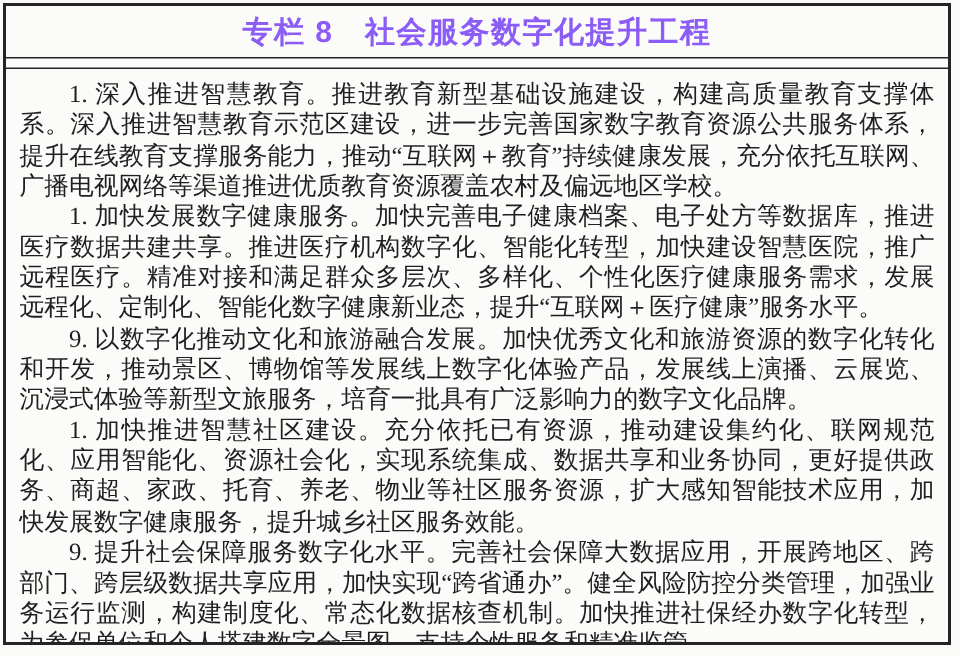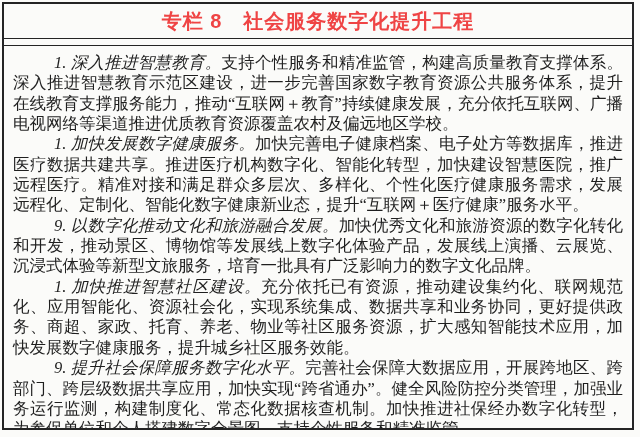--- a/index.html
+++ b/index.html
@@ -32,21 +32,21 @@
     display: flex;
     align-items: center;
     justify-content: center;
   }
   .title-cell h1 {
     margin: 0;
     font-family: "Liberation Sans", "DejaVu Sans", sans-serif;
     font-weight: 700;
     font-size: 20px;
     letter-spacing: 1px;
-    color: #ef4444;
+    color: #8b5cf6;
     white-space: nowrap;
   }
   .spacer-row {
     height: 6px;
     border-bottom: 1.5px solid #242424;
   }
   .content-cell {
     flex: 1;
     padding: 7px 9px 0 9px;
     overflow: hidden;
@@ -55,38 +55,36 @@
     line-height: 20.35px;
     color: #1f1f1f;
   }
   .content-cell p {
     margin: 0;
     text-indent: 2em;
     text-align: justify;
     text-justify: inter-ideograph;
   }
   .para-lead {
-    font-style: italic; 
-    margin-left: 8px;
   }
 </style>
 </head>
 <body>
 
 <div class="page">
   <div class="outer-box">
 
     <div class="title-cell">
       <h1>专栏 8　社会服务数字化提升工程</h1>
     </div>
 
     <div class="spacer-row"></div>
 
     <div class="content-cell">
-      <p><span class="para-lead">1. 深入推进智慧教育。</span><span>支持个性服务和精准监管，构建高质量教育支撑体系。深入推进智慧教育示范区建设，进一步完善国家数字教育资源公共服务体系，提升在线教育支撑服务能力，推动“互联网＋教育”持续健康发展，充分依托互联网、广播电视网络等渠道推进优质教育资源覆盖农村及偏远地区学校。</span></p>
+      <p><span class="para-lead">1. 深入推进智慧教育。</span><span>推进教育新型基础设施建设，构建高质量教育支撑体系。深入推进智慧教育示范区建设，进一步完善国家数字教育资源公共服务体系，提升在线教育支撑服务能力，推动“互联网＋教育”持续健康发展，充分依托互联网、广播电视网络等渠道推进优质教育资源覆盖农村及偏远地区学校。</span></p>
       <p><span class="para-lead">1. 加快发展数字健康服务。</span><span>加快完善电子健康档案、电子处方等数据库，推进医疗数据共建共享。推进医疗机构数字化、智能化转型，加快建设智慧医院，推广远程医疗。精准对接和满足群众多层次、多样化、个性化医疗健康服务需求，发展远程化、定制化、智能化数字健康新业态，提升“互联网＋医疗健康”服务水平。</span></p>
       <p><span class="para-lead">9. 以数字化推动文化和旅游融合发展。</span><span>加快优秀文化和旅游资源的数字化转化和开发，推动景区、博物馆等发展线上数字化体验产品，发展线上演播、云展览、沉浸式体验等新型文旅服务，培育一批具有广泛影响力的数字文化品牌。</span></p>
       <p><span class="para-lead">1. 加快推进智慧社区建设。</span><span>充分依托已有资源，推动建设集约化、联网规范化、应用智能化、资源社会化，实现系统集成、数据共享和业务协同，更好提供政务、商超、家政、托育、养老、物业等社区服务资源，扩大感知智能技术应用，加快发展数字健康服务，提升城乡社区服务效能。</span></p>
       <p><span class="para-lead">9. 提升社会保障服务数字化水平。</span><span>完善社会保障大数据应用，开展跨地区、跨部门、跨层级数据共享应用，加快实现“跨省通办”。健全风险防控分类管理，加强业务运行监测，构建制度化、常态化数据核查机制。加快推进社保经办数字化转型，为参保单位和个人搭建数字全景图，支持个性服务和精准监管。</span></p>
     </div>
 
   </div>
 </div>
 
 </body></html>

